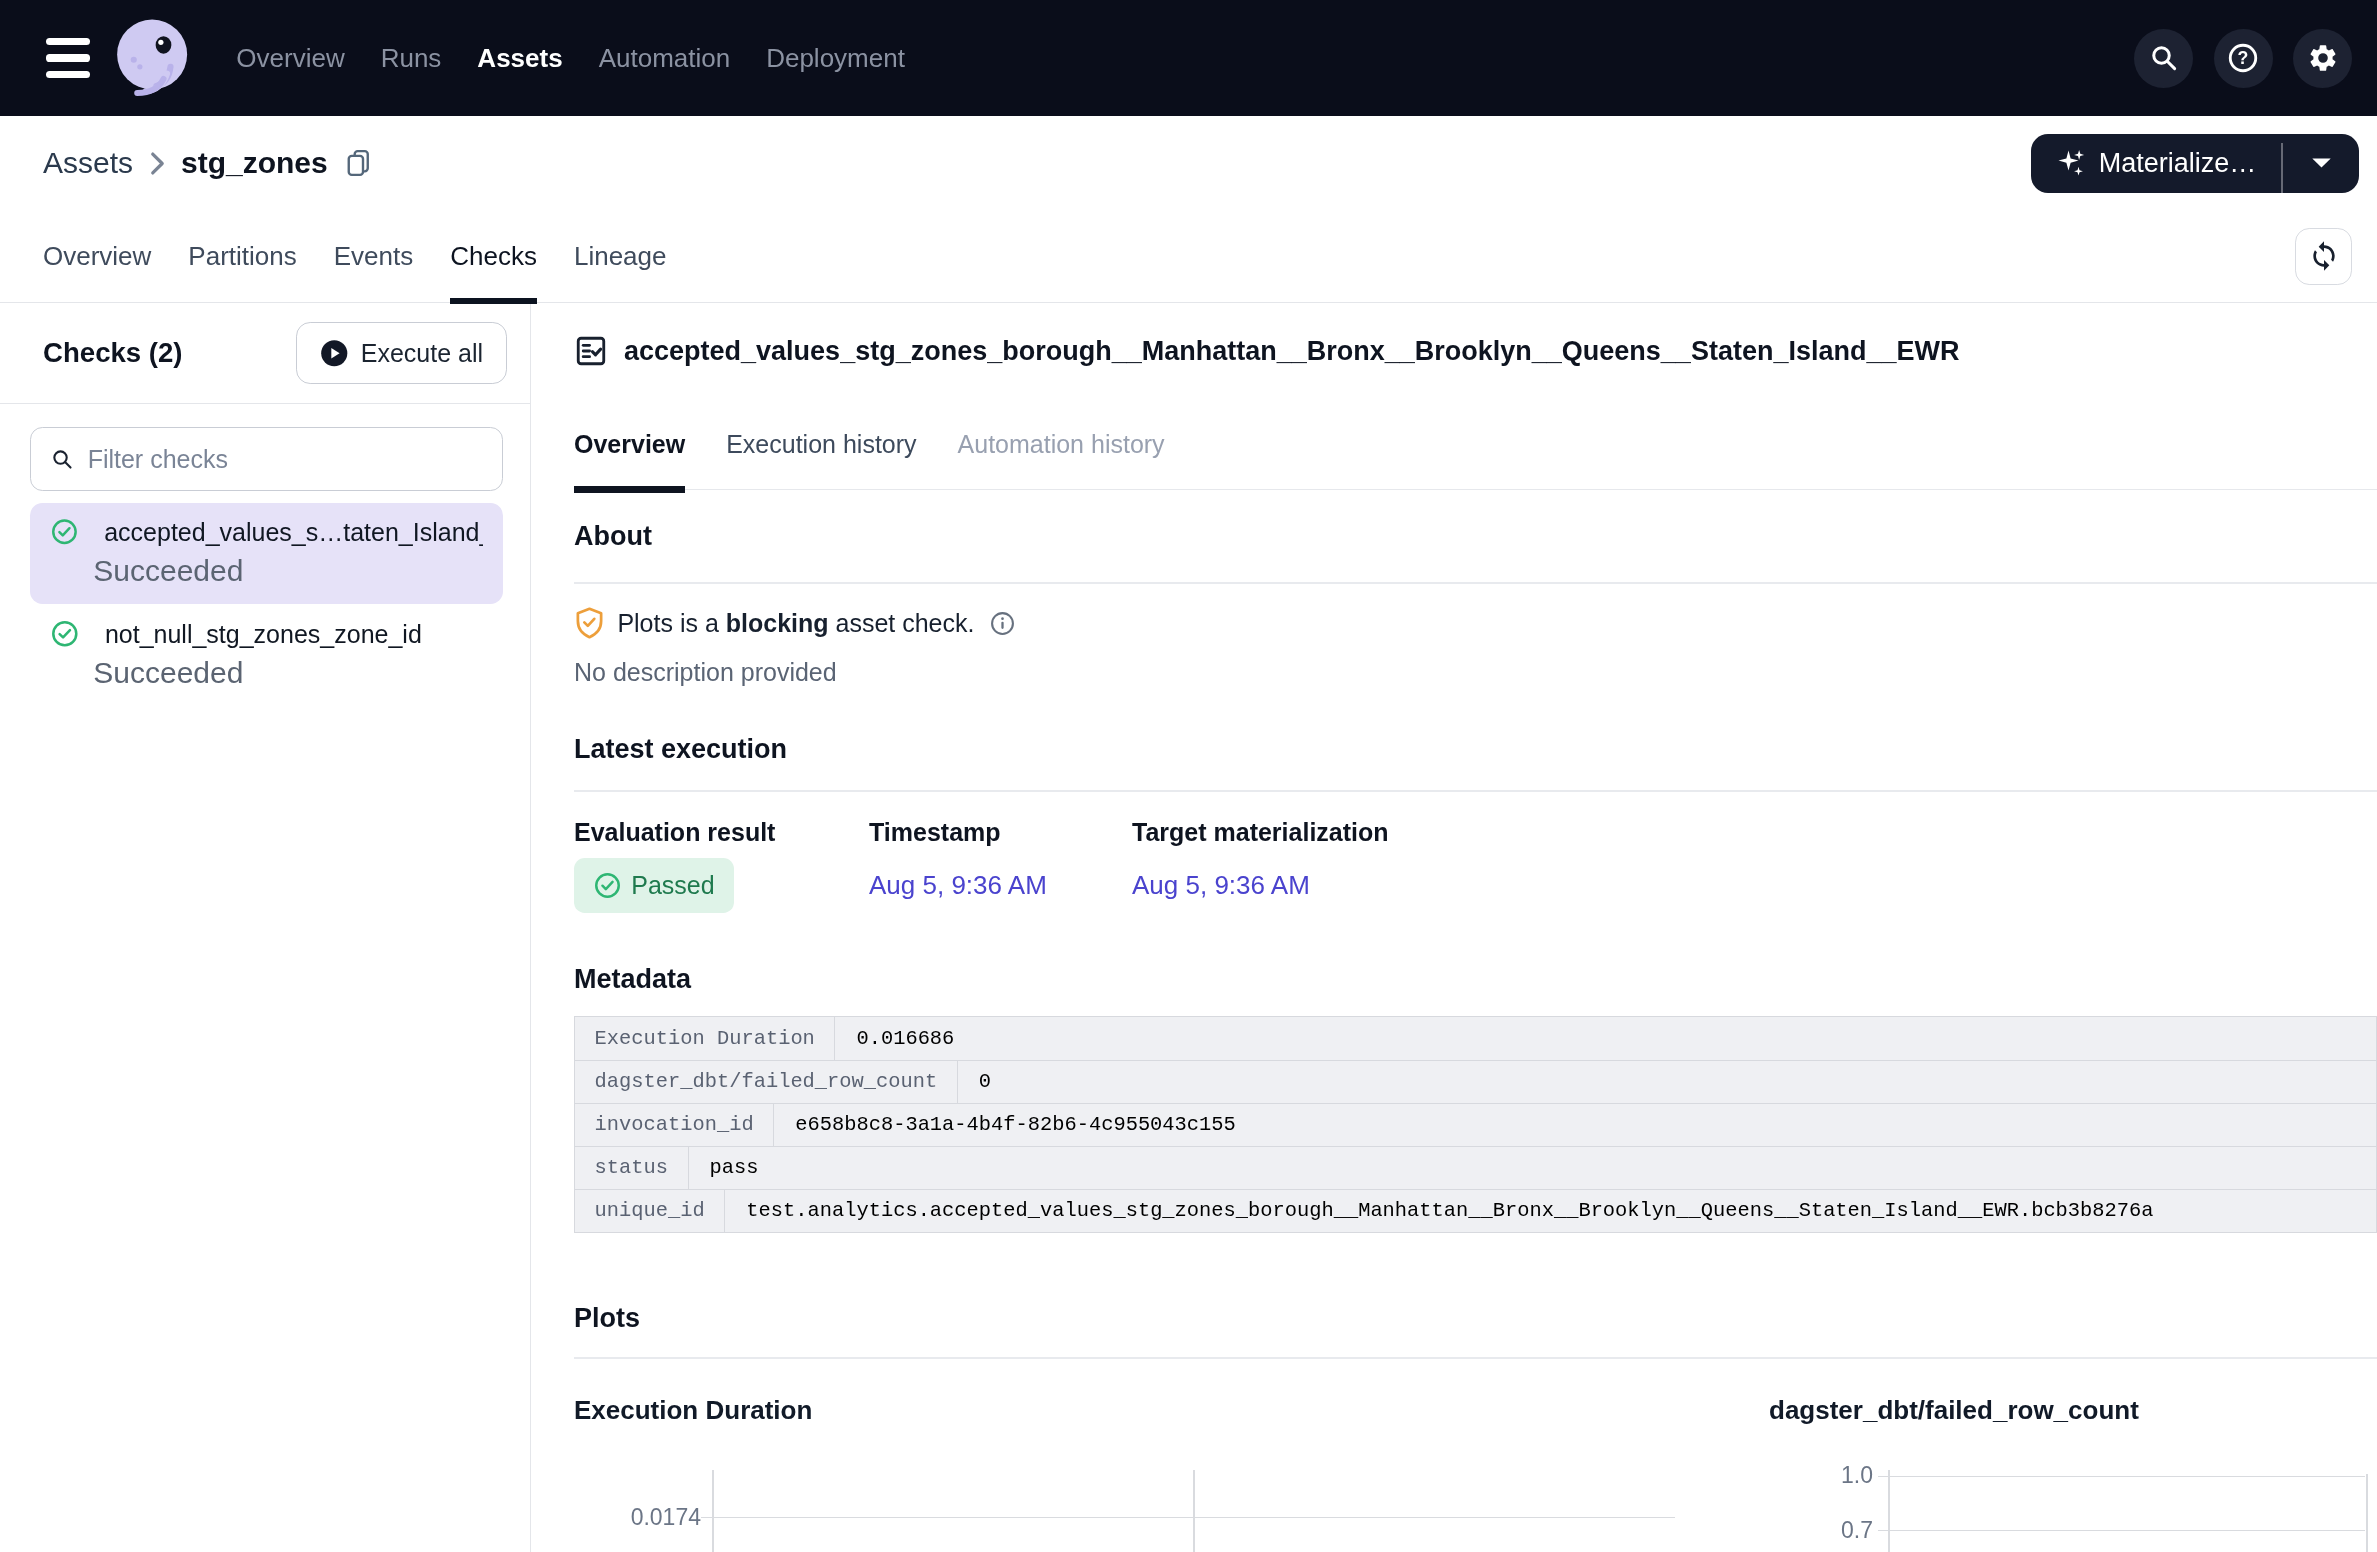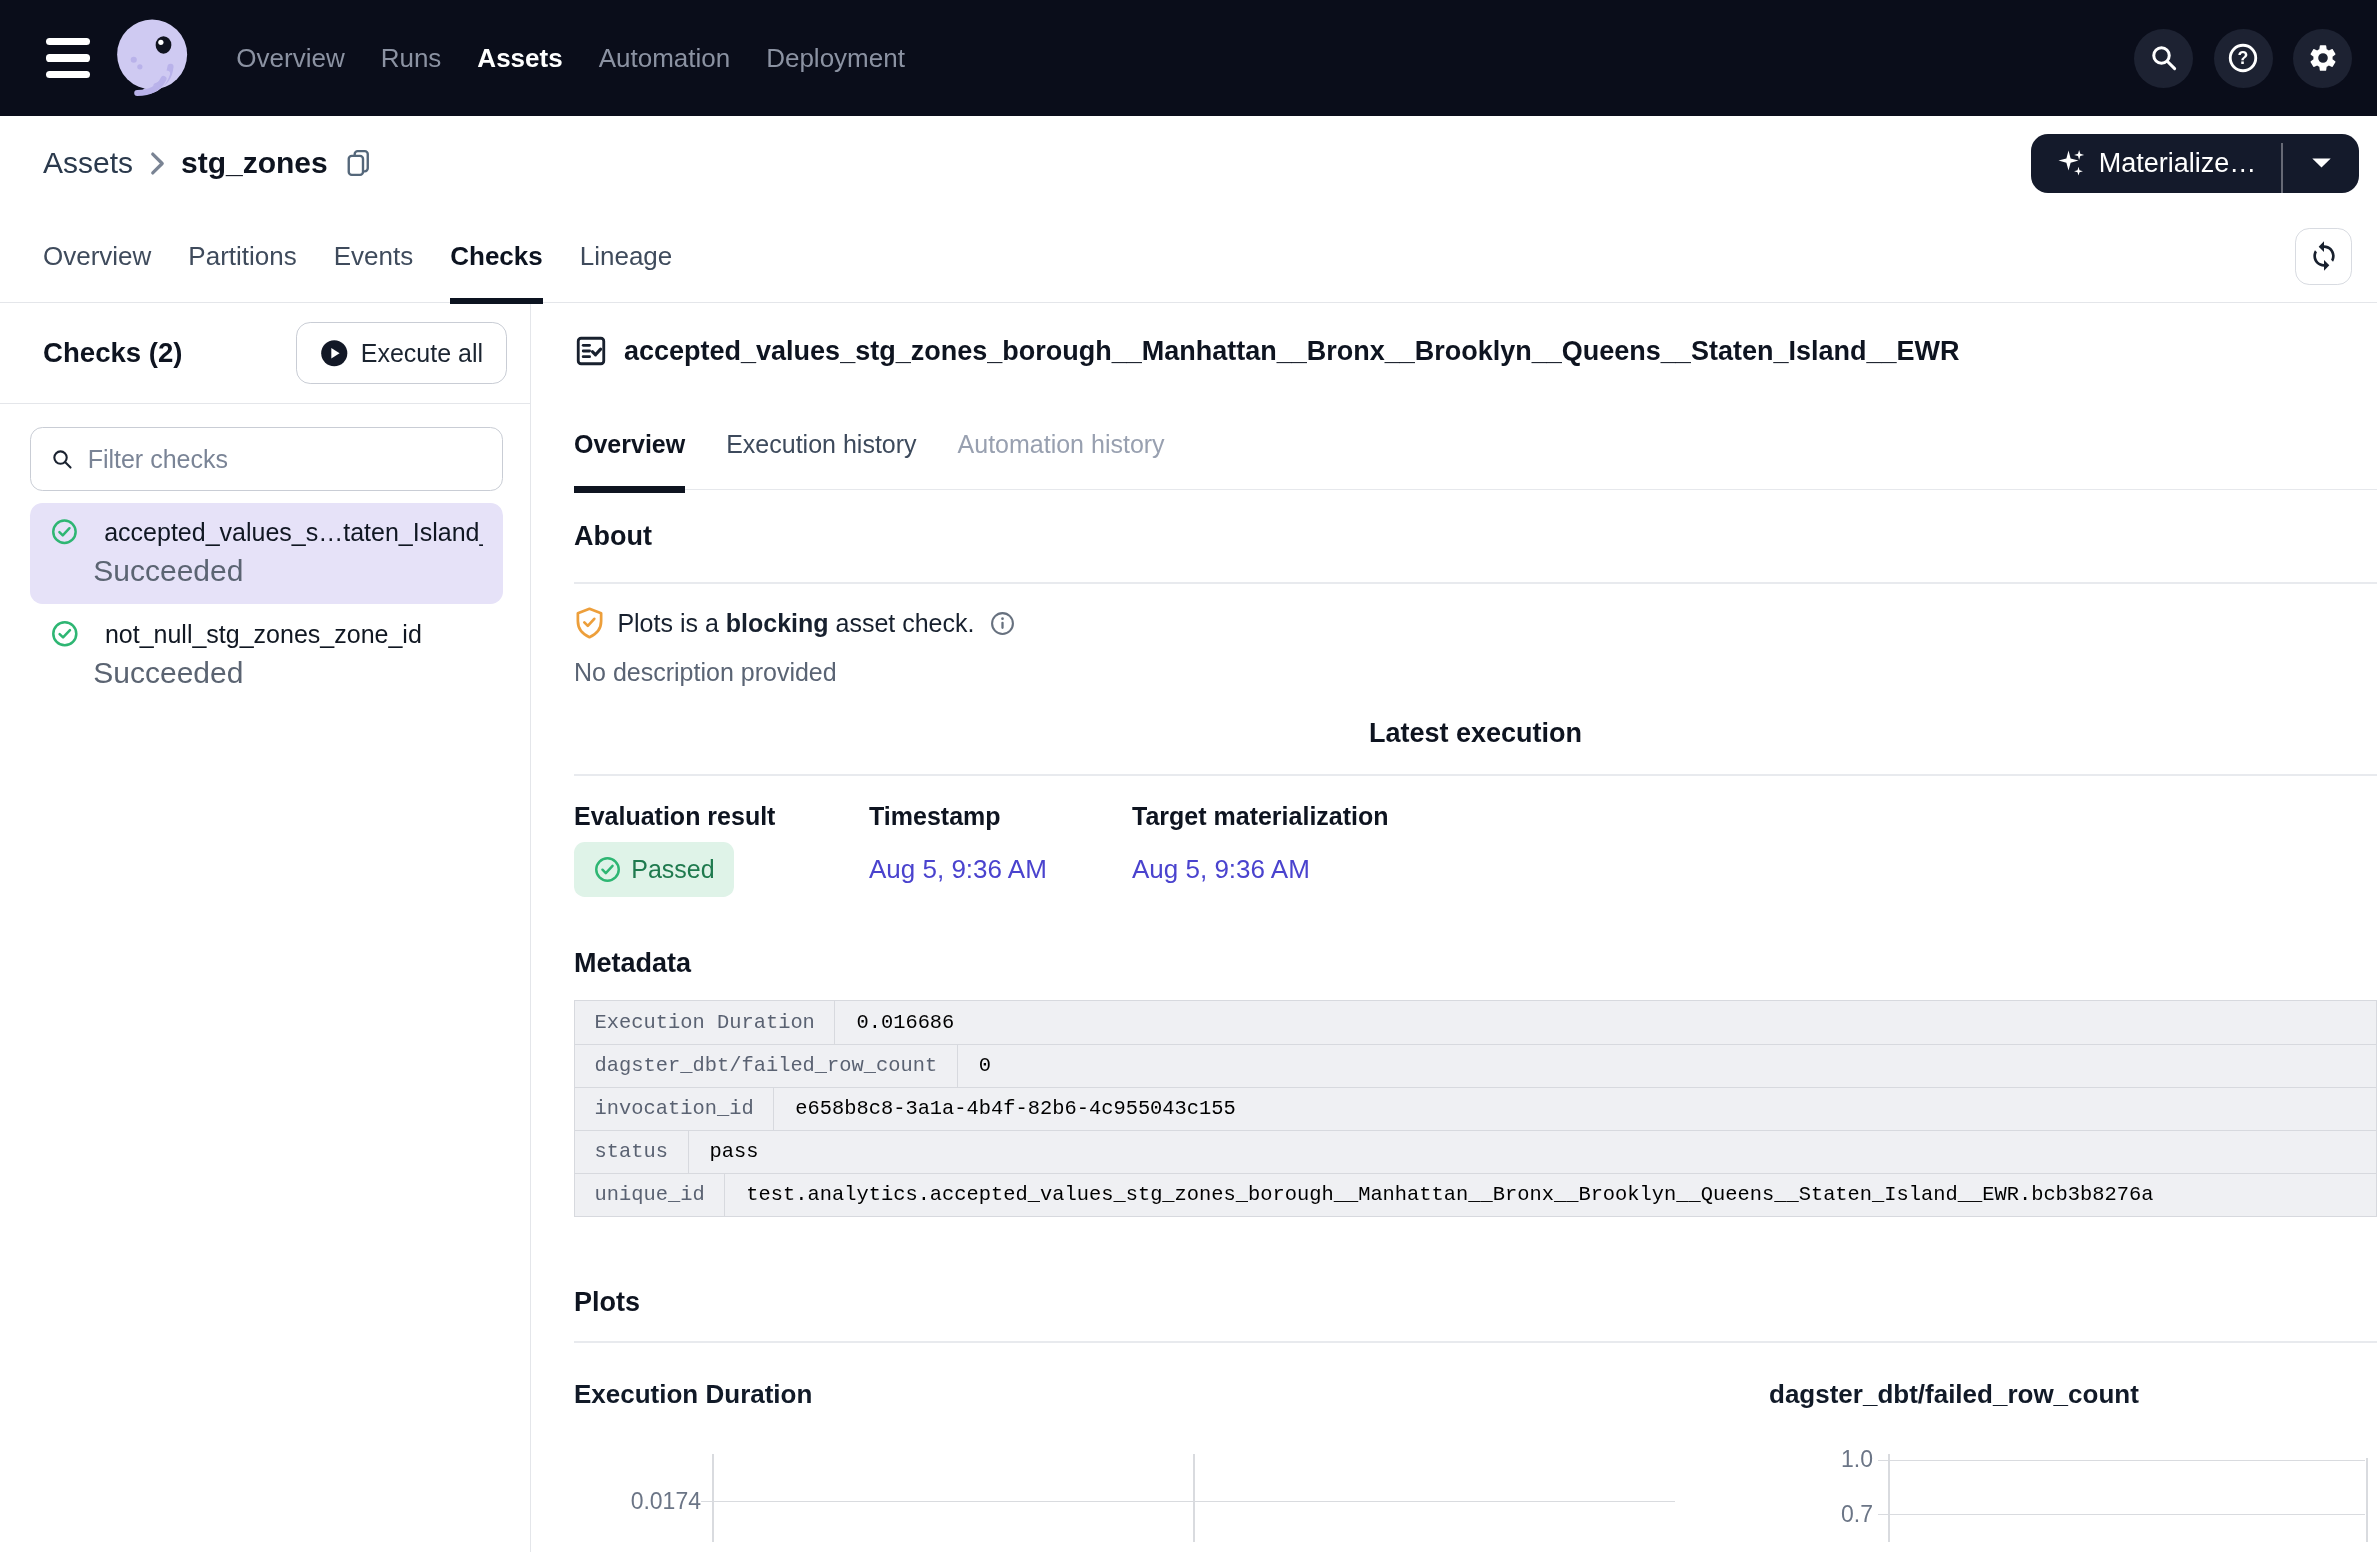--- a/index.html
+++ b/index.html
@@ -24,21 +24,21 @@
   .crumb .cur { color:#0e1420; font-weight:bold;text-align:center; }
   .matbtn { margin-left:auto; display:flex; align-items:stretch; background:#141a2b; border-radius:17px; height:59px; color:#fff; overflow:hidden; cursor:pointer; }
   .matbtn .main { display:flex; align-items:center; gap:12.4px; padding:0 25px; font-size:27px; }
   .matbtn .split { width:1.8px; background:rgba(255,255,255,.35); margin:9px 0; }
   .matbtn .caretpart { width:76px; display:flex; align-items:center; justify-content:center; }
 
   
   .tabsbar { height:93px; display:flex; align-items:center; padding:0 25px 0 43px; border-bottom:1.8px solid #e4e6ea; position:relative; }
   .atabs { display:flex; gap:37px; height:100%; align-items:center; }
   .atab { font-size:26px; color:#3f4b5c; position:relative; height:100%; display:flex; align-items:center; cursor:pointer; }
-  .atab.active { color:#0c1320; font-weight:bold; }
+  .atab.active { color:#0c1320; font-weight:normal; }
   .atab.active::after { content:""; position:absolute; left:0; right:0; bottom:-1.8px; height:6.2px; background:#0c1320; }
   .refreshbtn { margin-left:auto; width:57px; height:57px; border:1.8px solid #d8dbe1; border-radius:14.2px; background:#fff; display:flex; align-items:center; justify-content:center; cursor:pointer; }
 
   
   .split { display:flex; height:1249px; }
   .sidebar { width:531px; border-right:1.8px solid #e4e6ea; flex:none; }
   .sb-head { height:101px; border-bottom:1.8px solid #e4e6ea; display:flex; align-items:center; justify-content:space-between; padding:0 23px 0 43px; }
   .sb-title { font-size:27.6px; font-weight:bold; color:#0e1420; }
   .execall { display:flex; align-items:center; gap:12.4px; border:1.8px solid #c9cdd5; border-radius:14.2px; background:#fff; height:62px; padding:0 23px; font-size:25px; color:#1b2430; cursor:pointer; }
   .sb-body { padding:23px 27px 0 30px; }
@@ -63,21 +63,21 @@
   .mtab.disabled { color:#98a0b0; cursor:default; }
 
   h2.sect { font-size:27px; font-weight:bold; color:#0e1420; line-height:32px; }
   .divider { height:1.8px; background:#e8eaee; width:100%; }
 
   .about-h { margin-top:30px; }
   .about-div { margin-top:30px; }
   .blockrow { margin-top:21.3px; height:36px; display:flex; align-items:center; gap:12.4px; font-size:25px; color:#17202e; }
   .nodesc { margin-top:16px; font-size:25px; color:#5a6474; line-height:30px; }
 
-  .latest-h { margin-top:30px;text-align:center; }
+  .latest-h { margin-top:46px; }
   .latest-div { margin-top:25px; }
   .lgrid { display:grid; grid-template-columns:295px 263px auto; }
   .lgrid .hdr { margin-top:25px; font-size:25px; font-weight:bold; color:#0e1420; line-height:30px; }
   .lgrid .val { margin-top:10.7px; display:flex; align-items:center; height:55px; }
   .passbadge { display:inline-flex; align-items:center; gap:10.7px; background:#dff3e8; border-radius:10.7px; height:55px; padding:0 19.6px; font-size:25px; color:#1f7a4e; }
   .tslink { font-size:26px; color:#4a43ce; cursor:pointer; }
 
   .meta-h { margin-top:50px; }
   .metatable { margin-top:21.3px; border:1.8px solid #d7d9de; background:#eff0f3; font-family:"Liberation Mono", monospace; font-size:20.4px; }
   .mrow { display:flex; height:43px; }

